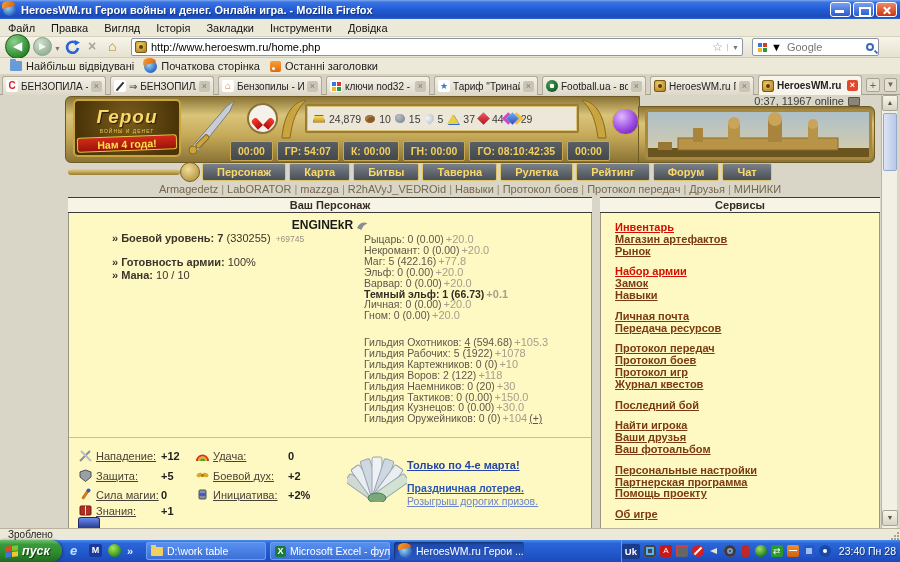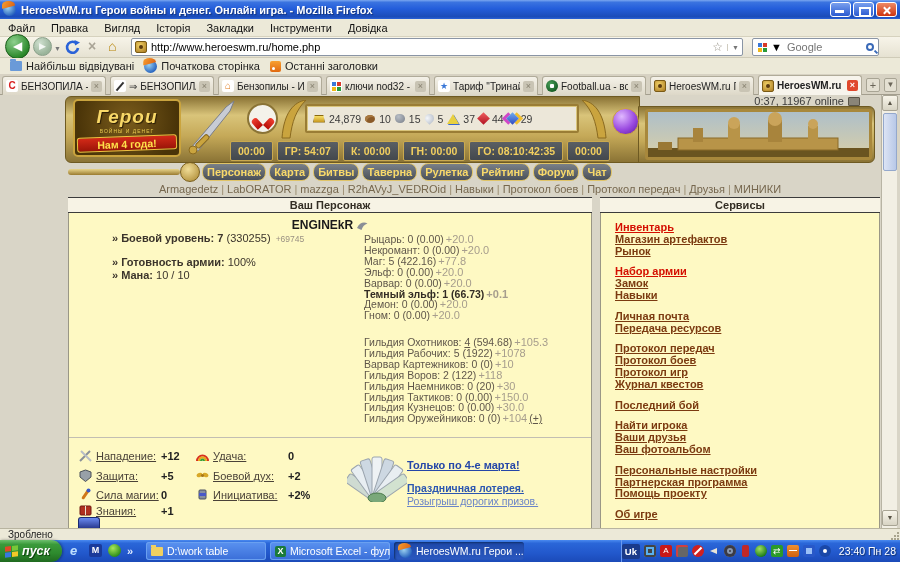--- a/index.html
+++ b/index.html
@@ -151,22 +151,22 @@
   .timers{position:absolute;left:230px;top:141px;display:flex;gap:4px;}
   .tbox{height:20px;background:linear-gradient(#5a5f64,#43484d);border:1px solid #caa94e;border-radius:2px;
     color:#f2cf5e;font-weight:bold;font-size:10.5px;line-height:18px;padding:0 7px;white-space:nowrap;}
 
   
   .navpipe{position:absolute;left:68px;top:169px;width:112px;height:6px;
     background:linear-gradient(#e8d48a,#9a7b30);border-radius:3px;}
   .navshell{position:absolute;left:180px;top:162px;width:20px;height:20px;border-radius:50%;
     background:radial-gradient(circle at 40% 35%,#f0dc96,#a8852e);border:1px solid #7a5f1e;}
   .gamenav{position:absolute;left:202px;top:163px;display:flex;gap:3px;}
-  .gnavbtn{height:18px;background:linear-gradient(#7a8088,#4a5058);border:1px solid #e0c468;border-radius:8px;
-    color:#f8d96a;font-weight:bold;font-size:11px;line-height:16px;padding:0 4px;white-space:nowrap;}
+  .gnavbtn{height:18px;background:linear-gradient(#7a8088,#4a5058);border:1px solid #e0c468;border-radius:2px;
+    color:#f8d96a;font-weight:bold;font-size:11px;line-height:16px;padding:0 14px;white-space:nowrap;}
   .subnav{position:absolute;left:65px;top:183px;width:810px;text-align:center;color:#76674e;font-size:11px;}
   .subnav .sep{color:#9a8c70;margin:0 3px;}
 
   
   .panel-h{position:absolute;height:16px;background:#f7f3e5;border-top:1px solid #3b3b3b;border-bottom:1px solid #3b3b3b;
     text-align:center;font-weight:bold;font-size:11px;color:#332d24;line-height:14px;}
   .panel-b{position:absolute;background:#fef9c3;border-left:1px solid #9a9786;border-right:1px solid #9a9786;}
   .pname{position:absolute;left:68px;top:218px;width:524px;text-align:center;font-weight:bold;font-size:12px;color:#1a1a1a;}
   .birdicon{display:inline-block;vertical-align:-2px;margin-left:3px;}
   .iline{position:absolute;left:80px;white-space:nowrap;color:#3b342b;}
@@ -496,28 +496,28 @@
     <span>10 / 10</span>
   </div>
 
   <div class="clist" style="top:234px;">
     <div class="crow"><span>Рыцарь:</span> <span>0 (0.00)</span><span class="bonus">+20.0</span></div>
     <div class="crow"><span>Некромант:</span> <span>0 (0.00)</span><span class="bonus">+20.0</span></div>
     <div class="crow"><span>Маг:</span> <span>5 (422.16)</span><span class="bonus">+77.8</span></div>
     <div class="crow"><span>Эльф:</span> <span>0 (0.00)</span><span class="bonus">+20.0</span></div>
     <div class="crow"><span>Варвар:</span> <span>0 (0.00)</span><span class="bonus">+20.0</span></div>
     <div class="crow boldrow"><span>Темный эльф:</span> <span>1 (66.73)</span><span class="bonus">+0.1</span></div>
-    <div class="crow"><span>Демон:</span> <span>0 (0.00)</span><span class="bonus">+20.0</span></div>
+    <div class="crow"><span>Личная:</span> <span>0 (0.00)</span><span class="bonus">+20.0</span></div>
     <div class="crow"><span>Гном:</span> <span>0 (0.00)</span><span class="bonus">+20.0</span></div>
   </div>
 
   <div class="clist" style="top:337px;">
     <div class="crow"><span>Гильдия Охотников:</span> <span class="gnum-link">4</span> <span>(594.68)</span><span class="bonus">+105.3</span></div>
     <div class="crow"><span>Гильдия Рабочих:</span> <span>5</span> <span>(1922)</span><span class="bonus">+1078</span></div>
-    <div class="crow"><span>Варвар Картежников:</span> <span>0</span> <span>(0)</span><span class="bonus">+10</span></div>
+    <div class="crow"><span>Гильдия Картежников:</span> <span>0</span> <span>(0)</span><span class="bonus">+10</span></div>
     <div class="crow"><span>Гильдия Воров:</span> <span>2</span> <span>(122)</span><span class="bonus">+118</span></div>
     <div class="crow"><span>Гильдия Наемников:</span> <span>0</span> <span>(20)</span><span class="bonus">+30</span></div>
     <div class="crow"><span>Гильдия Тактиков:</span> <span>0</span> <span>(0.00)</span><span class="bonus">+150.0</span></div>
     <div class="crow"><span>Гильдия Кузнецов:</span> <span>0</span> <span>(0.00)</span><span class="bonus">+30.0</span></div>
     <div class="crow"><span>Гильдия Оружейников:</span> <span>0</span> <span>(0)</span><span class="bonus">+104</span><span class="gplus">(+)</span></div>
   </div>
 
   <div class="psep"></div>
 
   <div class="stat" style="left:79px;top:449px;">

